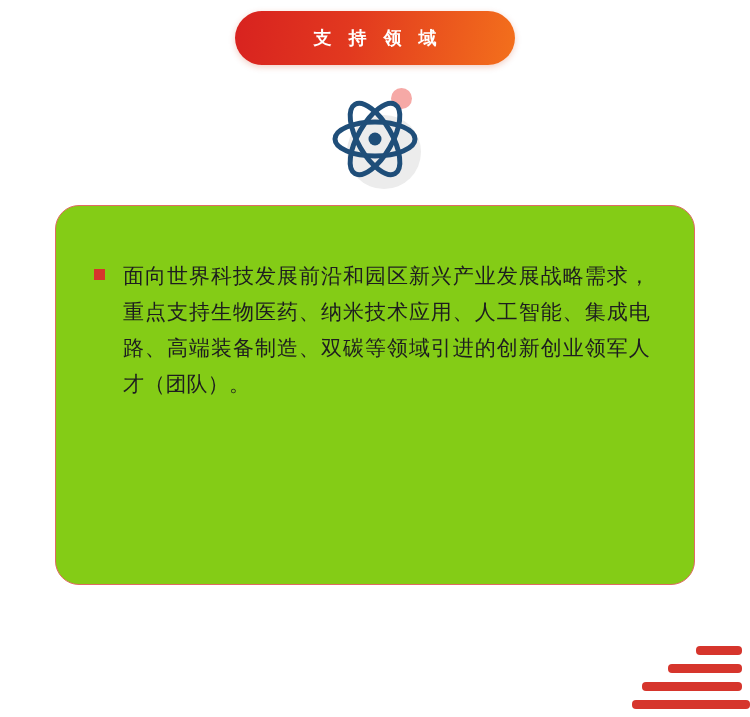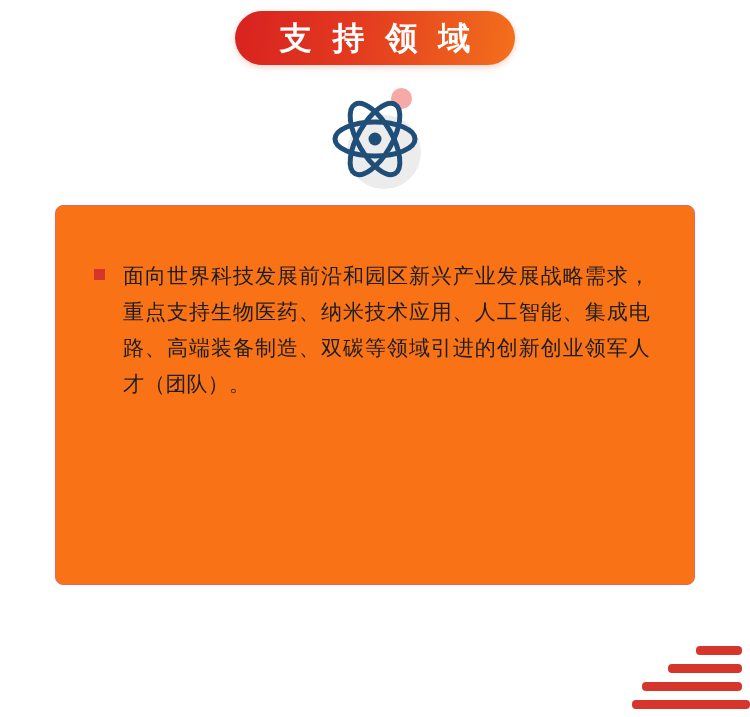--- a/index.html
+++ b/index.html
@@ -28,21 +28,21 @@
     height: 54px;
     border-radius: 27px;
     background: linear-gradient(100deg, #d8221f 0%, #e2391f 42%, #f3701c 100%);
     display: flex;
     align-items: center;
     justify-content: center;
     box-shadow: 0 2px 6px rgba(200, 60, 20, 0.25);
   }
   .title-text {
     color: #ffffff;
-    font-size: 32px;
+    font-size: 18px;
     font-weight: bold;
     letter-spacing: 6px;
     text-indent: 6px;
     line-height: 1;
   }
 
   
   .emblem-wrap {
     width: 100%;
     display: flex;
@@ -80,22 +80,22 @@
 
   
   .card {
     position: absolute;
     left: 55px;
     top: 205px;
     width: 640px;
     height: 380px;
     box-sizing: border-box;
     border: 1.6px solid #e06a63;
-    border-radius: 8px;
-    background: #f97316;
+    border-radius: 24px;
+    background: #84cc16;
   }
   .card-inner {
     padding: 52px 44px 0 38px;
   }
   .bullet-item {
     display: flex;
     align-items: flex-start;
     margin-bottom: 26px;
   }
   .bullet-item:last-child {

